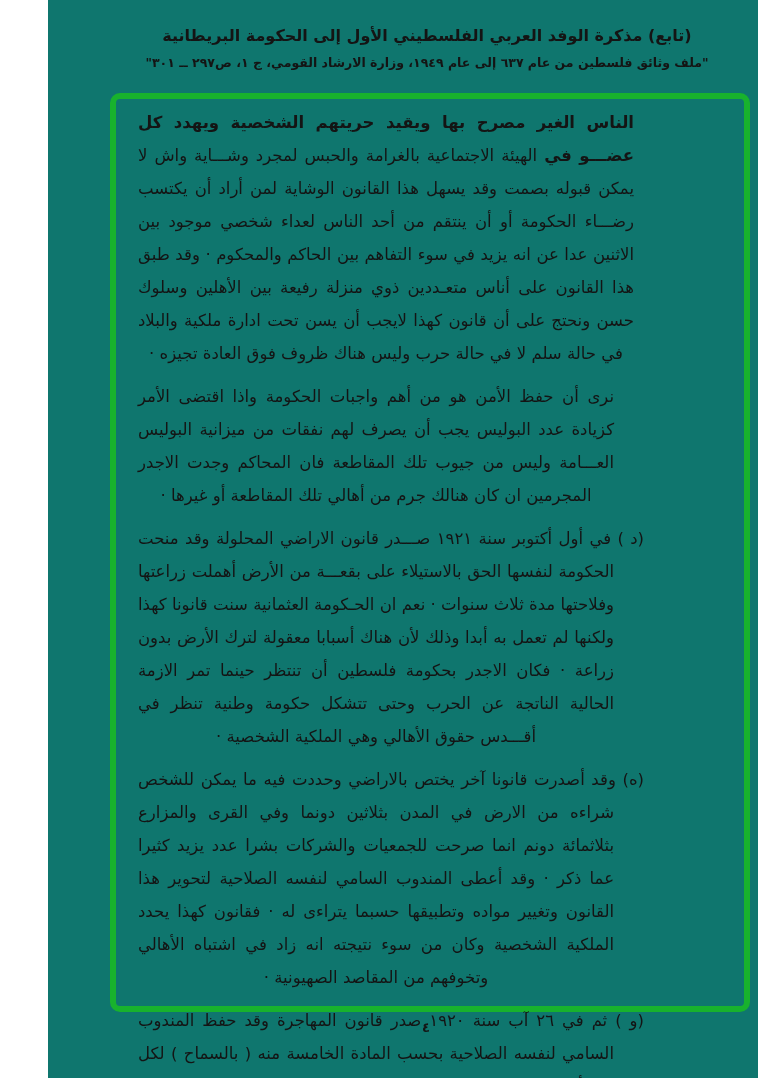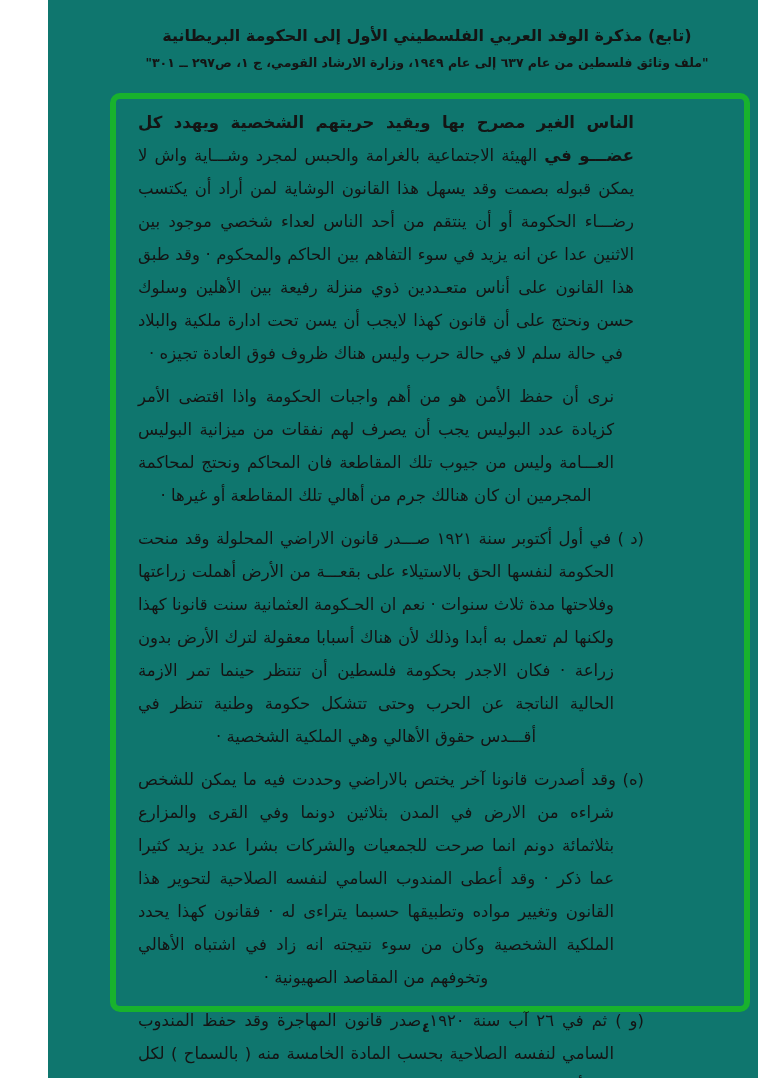--- a/index.html
+++ b/index.html
@@ -79,21 +79,21 @@
     <div class="source-line">"ملف وثائق فلسطين من عام ٦٣٧ إلى عام ١٩٤٩، وزارة الارشاد القومي، ج ١، ص٢٩٧ ــ ٣٠١"</div>
   </div>
 
   <div class="annotation-box" style="border-color: rgb(24, 178, 45);"></div>
 
   <div class="text-column">
 
     <p class="para first"><span class="lead">الناس الغير مصرح بها ويقيد حريتهم الشخصية ويهدد كل عضـــو في</span> <span>الهيئة الاجتماعية بالغرامة والحبس لمجرد وشـــاية واش لا يمكن قبوله بصمت وقد يسهل هذا القانون الوشاية لمن أراد أن يكتسب رضـــاء الحكومة أو أن ينتقم من أحد الناس لعداء شخصي موجود بين الاثنين عدا عن انه يزيد في سوء التفاهم بين الحاكم والمحكوم · وقد طبق هذا القانون على أناس متعـددين ذوي منزلة رفيعة بين الأهلين وسلوك حسن ونحتج على أن قانون كهذا لايجب أن يسن تحت ادارة ملكية والبلاد في حالة سلم لا في حالة حرب وليس هناك ظروف فوق العادة تجيزه ·</span></p>
 
 
-    <p class="para unmarked-indent"><span>نرى أن حفظ الأمن هو من أهم واجبات الحكومة واذا اقتضى الأمر كزيادة عدد البوليس يجب أن يصرف لهم نفقات من ميزانية البوليس العـــامة وليس من جيوب تلك المقاطعة فان المحاكم ونحتج لمحاكمة المجرمين ان كان هنالك جرم من أهالي تلك المقاطعة أو غيرها ·</span></p>
+    <p class="para unmarked-indent"><span>نرى أن حفظ الأمن هو من أهم واجبات الحكومة واذا اقتضى الأمر كزيادة عدد البوليس يجب أن يصرف لهم نفقات من ميزانية البوليس العـــامة وليس من جيوب تلك المقاطعة فان المحاكم وجدت الاجدر المجرمين ان كان هنالك جرم من أهالي تلك المقاطعة أو غيرها ·</span></p>
 
     <p class="para marked"><span class="marker">(د )</span> <span>في أول أكتوبر سنة ١٩٢١ صـــدر قانون الاراضي المحلولة وقد منحت الحكومة لنفسها الحق بالاستيلاء على بقعـــة من الأرض أهملت زراعتها وفلاحتها مدة ثلاث سنوات · نعم ان الحـكومة العثمانية سنت قانونا كهذا ولكنها لم تعمل به أبدا وذلك لأن هناك أسبابا معقولة لترك الأرض بدون زراعة · فكان الاجدر بحكومة فلسطين أن تنتظر حينما تمر الازمة الحالية الناتجة عن الحرب وحتى تتشكل حكومة وطنية تنظر في أقـــدس حقوق الأهالي وهي الملكية الشخصية ·</span></p>
 
     <p class="para marked"><span class="marker">(ه)</span> <span>وقد أصدرت قانونا آخر يختص بالاراضي وحددت فيه ما يمكن للشخص شراءه من الارض في المدن بثلاثين دونما وفي القرى والمزارع بثلاثمائة دونم انما صرحت للجمعيات والشركات بشرا عدد يزيد كثيرا عما ذكر · وقد أعطى المندوب السامي لنفسه الصلاحية لتحوير هذا القانون وتغيير مواده وتطبيقها حسبما يتراءى له · فقانون كهذا يحدد الملكية الشخصية وكان من سوء نتيجته انه زاد في اشتباه الأهالي وتخوفهم من المقاصد الصهيونية ·</span></p>
 
     <p class="para marked"><span class="marker">(و )</span> <span>ثم في ٢٦ آب سنة ١٩٢٠ صدر قانون المهاجرة وقد حفظ المندوب السامي لنفسه الصلاحية بحسب المادة الخامسة منه ( بالسماح ) لكل من أراد الدخول الى فلسطين · وبحسب المادة الثامنـــة من هذا القانون يمكن للمندوب أن يخرج من البلاد من أراد من الناس اذا تراءى له ذلك ثم قد زاد على ذلك بأنه أعطى لنفسه الصلاحية باعفاء أي شخص أو أشخاص من هذا القانون أو من بعض مواده · فمن يضمن ان هذه الصلاحيـــة لا تستعمل في صالح اليهود وهل روح العصر تسمح بصلاحيات كهذه تعطى لشخص واحد ؟</span></p>
 
   </div>
 
   <div class="page-number">٤</div>

